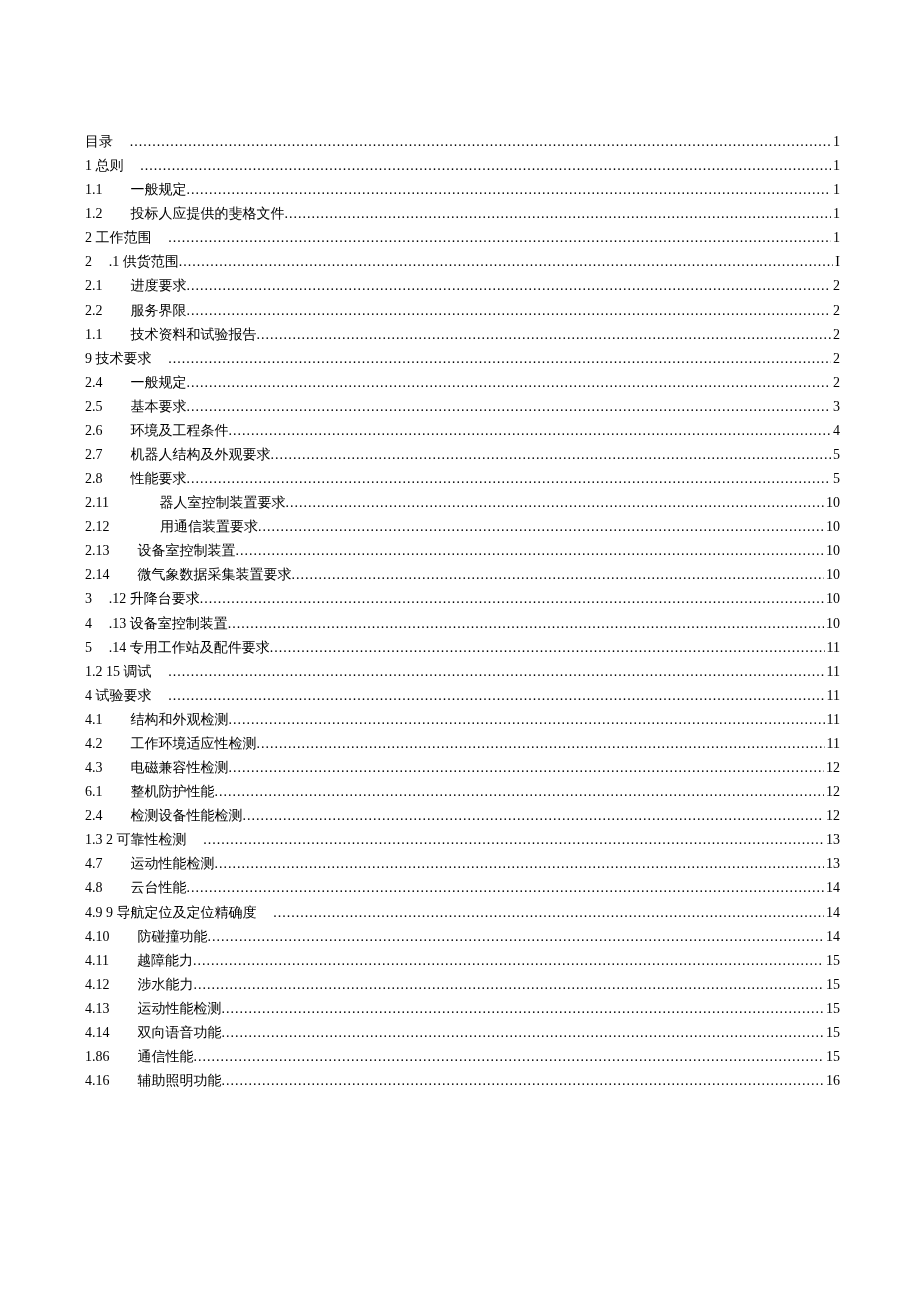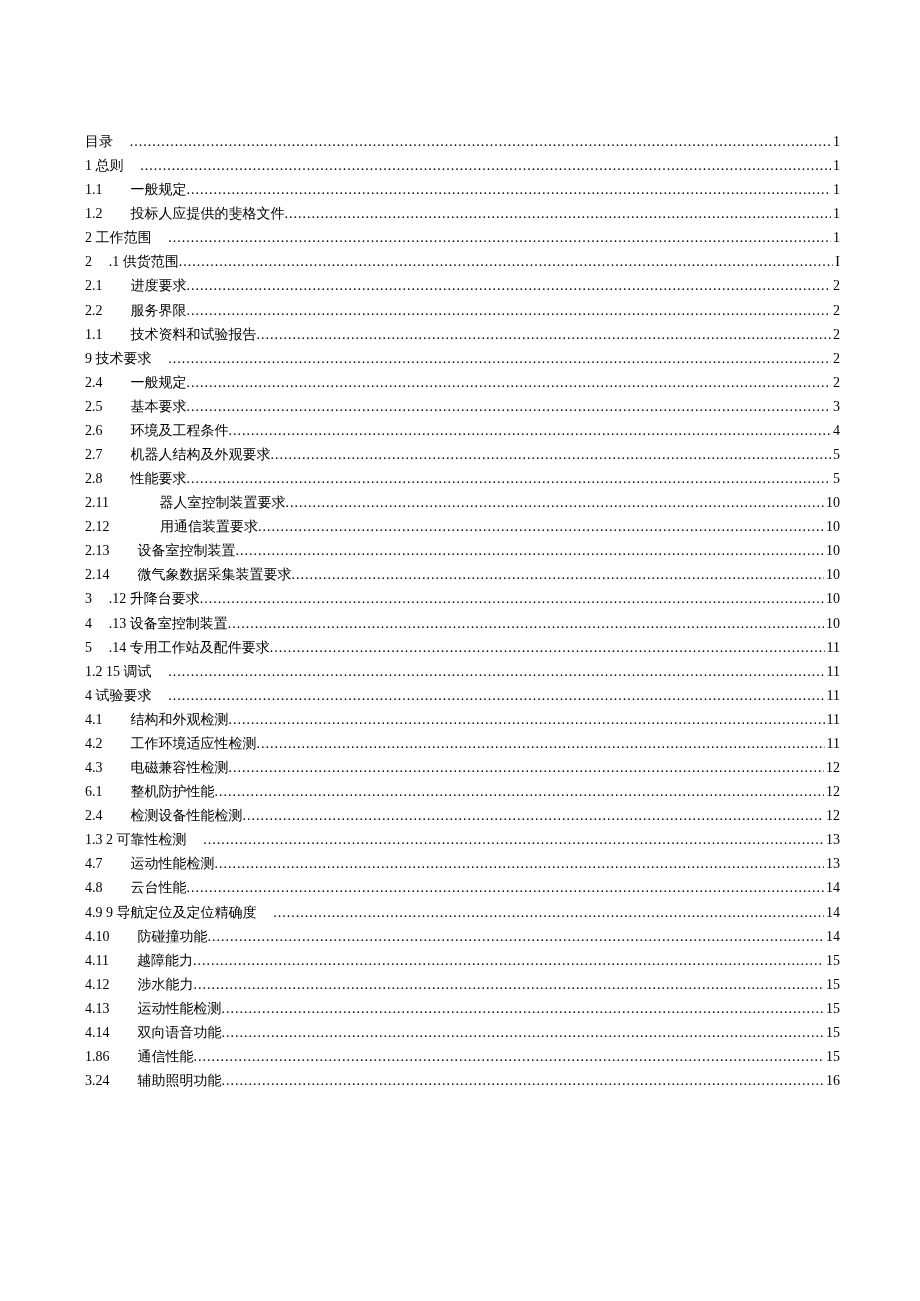--- a/index.html
+++ b/index.html
@@ -346,20 +346,20 @@
       <div class="toc-line">
         <span class="ind" style="width: 0em;"></span>
         <span class="lbl">1.86</span>
         <span class="gap1" style="width: 2em;"></span>
         <span class="ttl">通信性能</span>
         <span class="dots"></span>
         <span class="pg">15</span>
       </div>
       <div class="toc-line">
         <span class="ind" style="width: 0em;"></span>
-        <span class="lbl">3.24</span>
+        <span class="lbl">4.16</span>
         <span class="gap1" style="width: 2em;"></span>
         <span class="ttl">辅助照明功能</span>
         <span class="dots"></span>
         <span class="pg">16</span>
       </div>
     </div>
 </div>
 
 </body></html>

